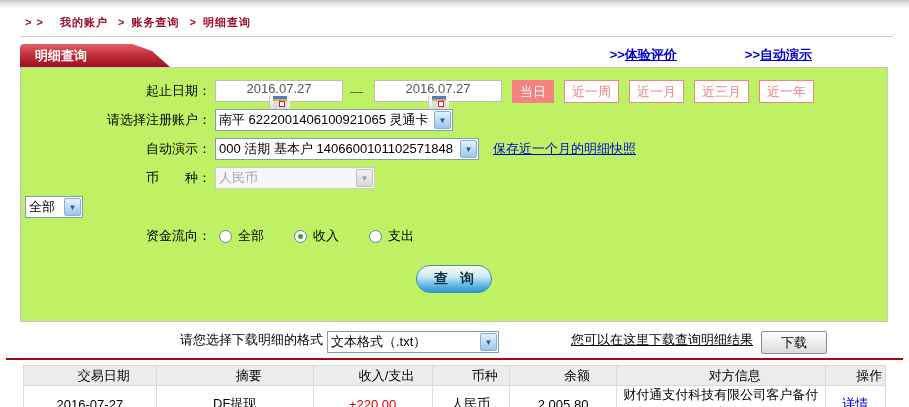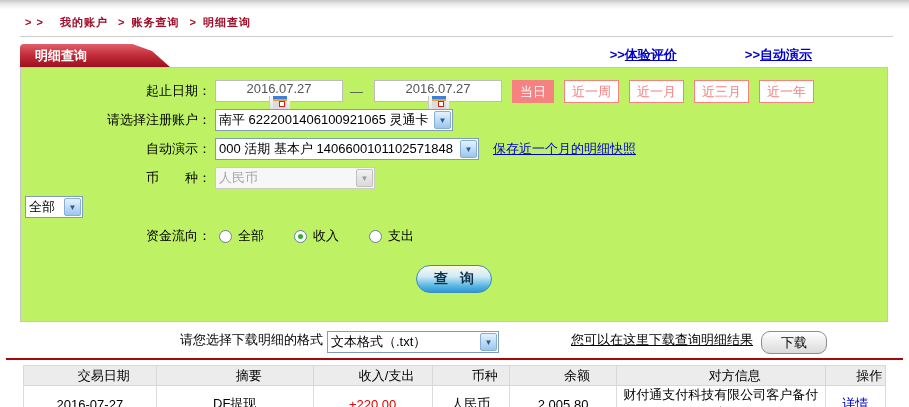--- a/index.html
+++ b/index.html
@@ -80,21 +80,21 @@
                border:1px solid #3e89c0; border-radius:14px; font-weight:bold; font-size:14px;
                color:#11324d; letter-spacing:4px; text-indent:4px;
                background:linear-gradient(180deg,#fbfbe9 0%,#cfeaf6 40%,#56b4e2 78%,#2f98d0 100%);
                font-family:"Liberation Sans",sans-serif; }
 
   .download-row { position:absolute; top:331px; left:0; right:0; height:25px;
                   display:flex; font-size:13px; }
   .dl-label { margin-left:180px; }
   .dl-hint { margin-left:72px;text-decoration:underline; }
   .dl-btn { margin-left:8px; width:66px; height:23px; font-size:13px; cursor:pointer;
-            border:1px solid #8c8c8c; border-radius:9px;
+            border:1px solid #8c8c8c; border-radius:2px;
             background:linear-gradient(#ffffff,#dadada);
             font-family:"Liberation Sans",sans-serif; }
 
   .table-wrap { position:absolute; top:358px; left:6px; right:6px; }
   .red-rule { border-top:2px solid #a40a0a; margin-bottom:5px; }
   table { border-collapse:collapse; width:calc(100% - 34px); margin:0 17px; font-size:13px; }
   th { background:#ececec; font-weight:normal; height:20px; border:1px solid #d8d8d8;padding-left:28px; }
   td { height:17px; text-align:center; border:1px solid #dcdcdc; background:#fff; }
   td.amount { color:#e30000; }
   td.action a { color:#0000cc; text-decoration:underline; cursor:pointer; }

